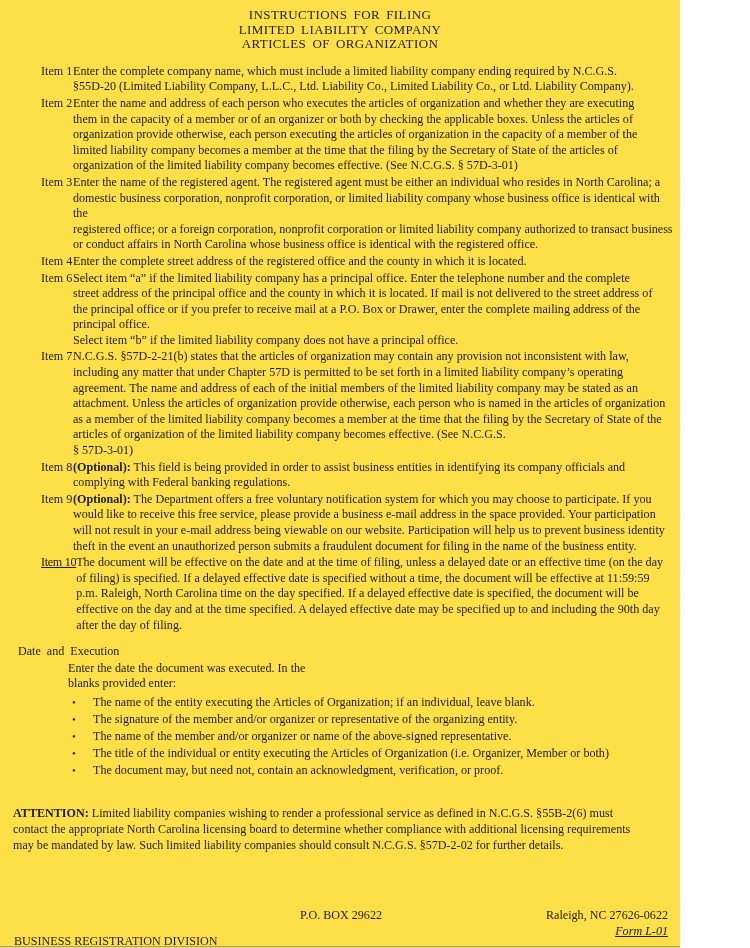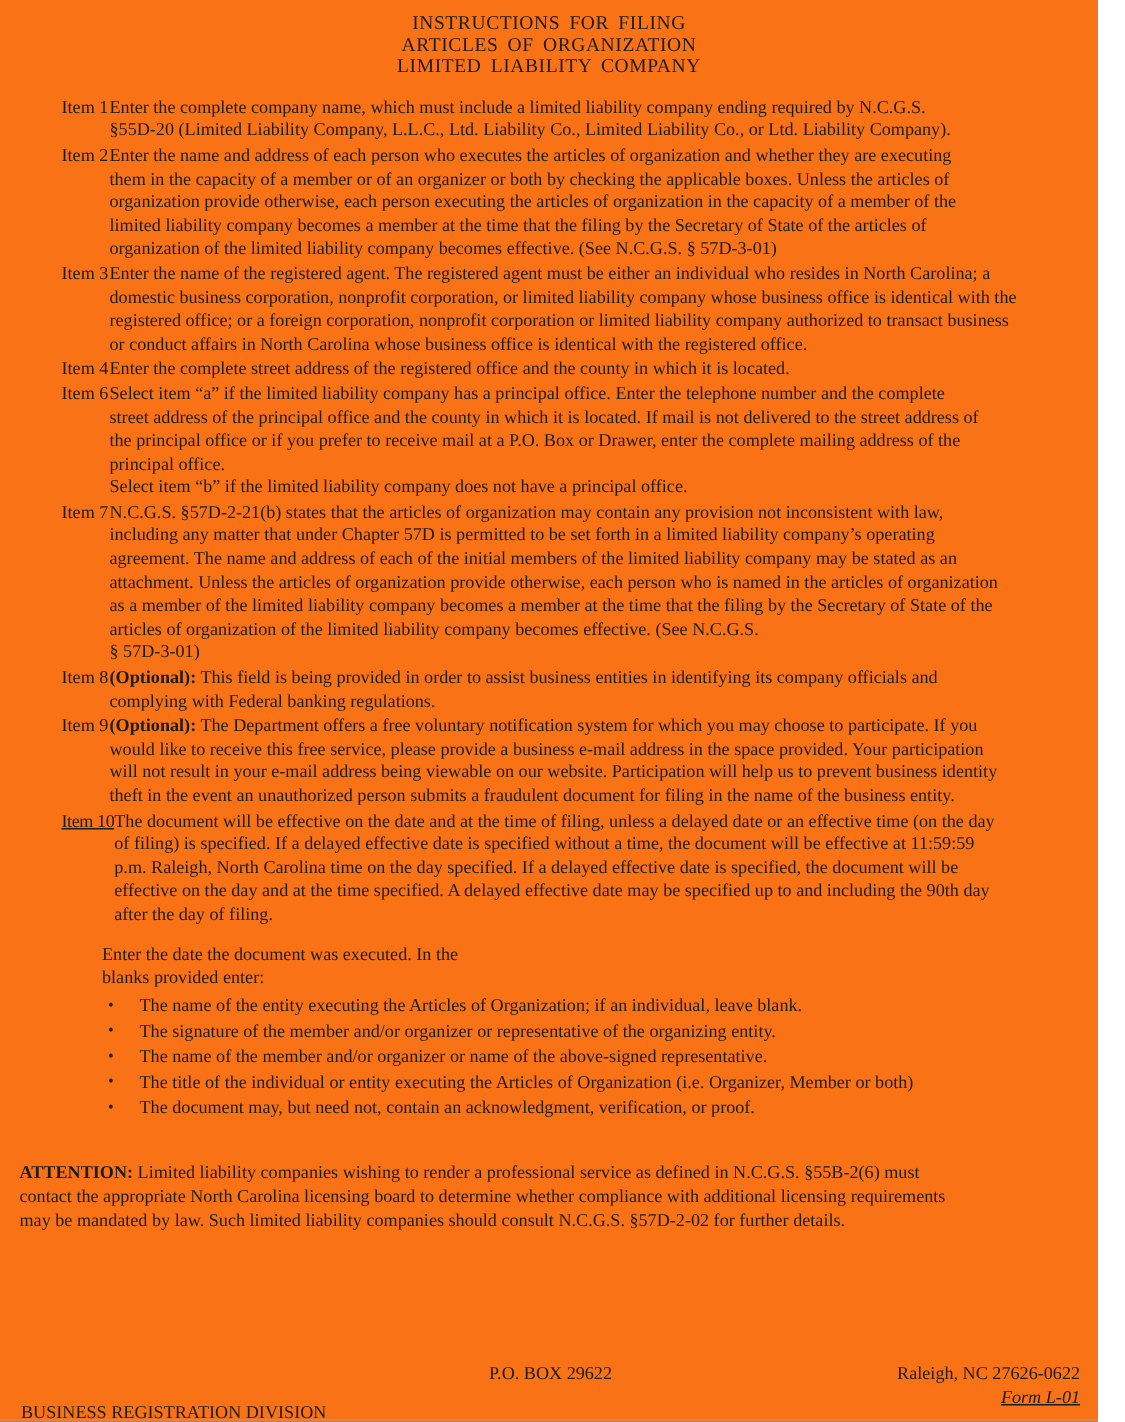--- a/index.html
+++ b/index.html
@@ -1,20 +1,20 @@
 <!DOCTYPE html>
 <html><head>
 <meta charset="utf-8">
 <style>
   html, body { margin: 0; padding: 0; background: #ffffff; }
   .page {
     position: relative;
-    width: 732px;
+    width: 680px;
     height: 948px;
-    background: #f97316;
+    background: #fde047;
     color: #1c1c1c;
     font-family: "Liberation Serif", serif;
     font-size: 12.1px;
     line-height: 15.6px;
     overflow: hidden;
   }
   .title {
     padding-top: 8px;
     text-align: center;
     font-size: 13px;
@@ -83,22 +83,22 @@
     background: #9a9a9a;
   }
 </style>
 </head>
 <body>
 
 <div class="page">
 
   <header class="title">
     <div>INSTRUCTIONS FOR FILING</div>
+    <div>LIMITED LIABILITY COMPANY</div>
     <div>ARTICLES OF ORGANIZATION</div>
-    <div>LIMITED LIABILITY COMPANY</div>
   </header>
 
   <section class="items">
     <div class="item">
       <span class="item-label">Item 1</span>
       <span class="item-text">Enter the complete company name, which must include a limited liability company ending required by N.C.G.S.
 §55D-20 (Limited Liability Company, L.L.C., Ltd. Liability Co., Limited Liability Co., or Ltd. Liability Company).</span>
     </div>
     <div class="item">
       <span class="item-label">Item 2</span>
@@ -153,20 +153,21 @@
       <span class="item-label tight">Item 10</span>
       <span class="item-text">The document will be effective on the date and at the time of filing, unless a delayed date or an effective time (on the day
 of filing) is specified.  If a delayed effective date is specified without a time, the document will be effective at 11:59:59
 p.m. Raleigh, North Carolina time on the day specified.  If a delayed effective date is specified, the document will be
 effective on the day and at the time specified.  A delayed effective date may be specified up to and including the 90th day
 after the day of filing.</span>
     </div>
   </section>
 
   <section class="date-exec">
+    <div class="de-heading">Date and Execution</div>
     <div class="de-intro">Enter the date the document was executed. In the
 blanks provided enter:</div>
     <ul class="de-bullets">
       <li>
         <span class="bullet-marker">•</span>
         <span>The name of the entity executing the Articles of Organization; if an individual, leave blank.</span>
       </li>
       <li>
         <span class="bullet-marker">•</span>
         <span>The signature of the member and/or organizer or representative of the organizing entity.</span>

